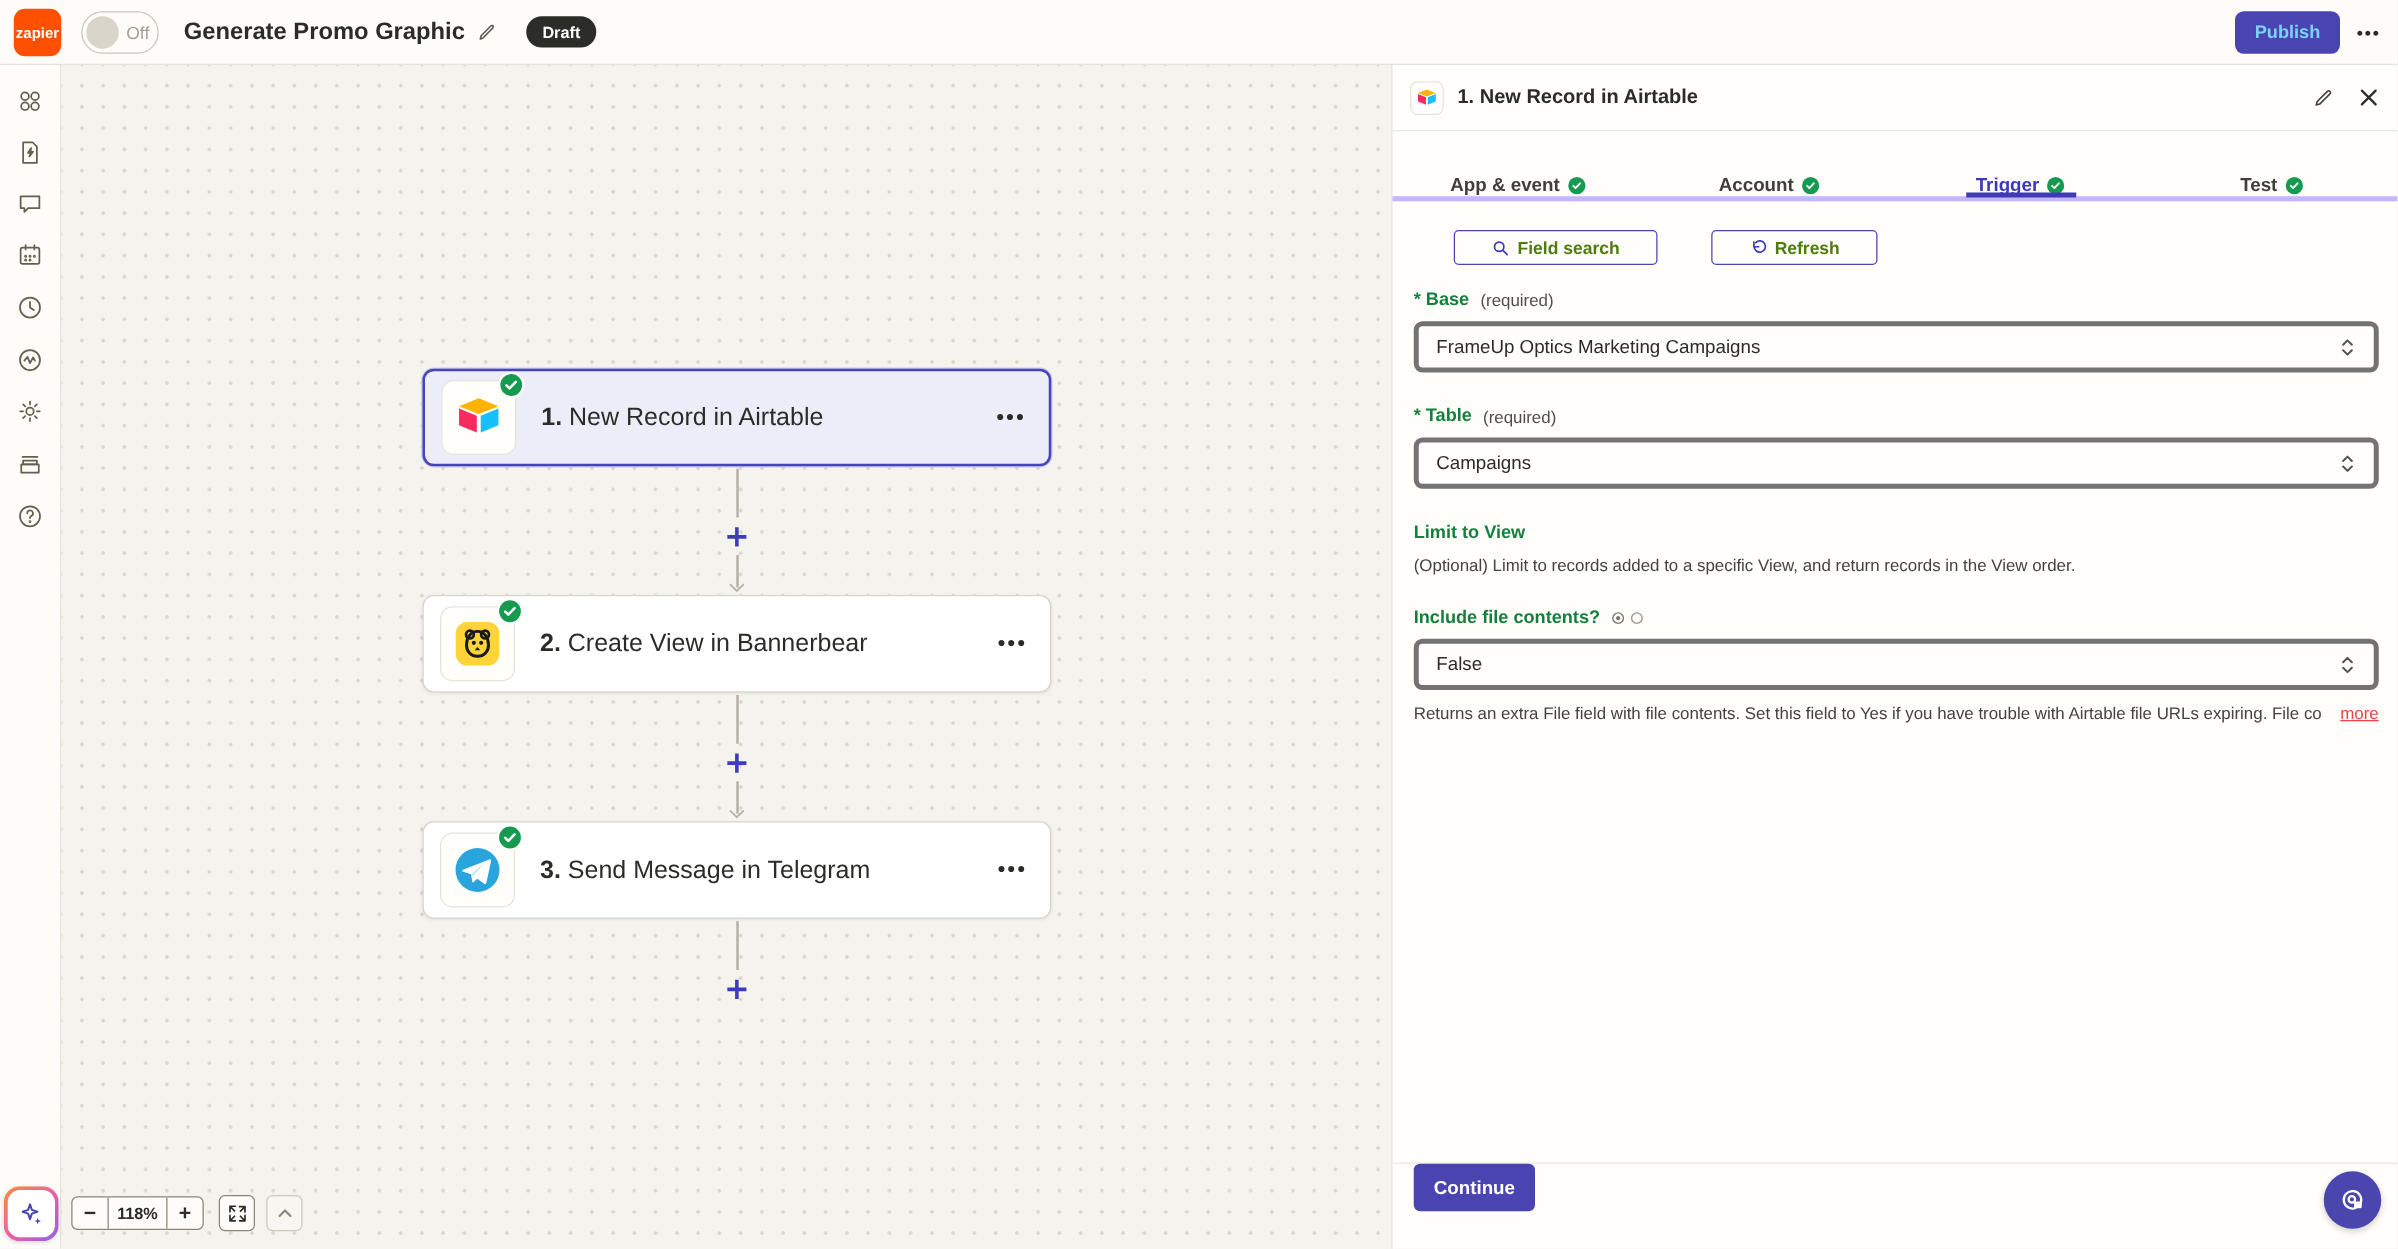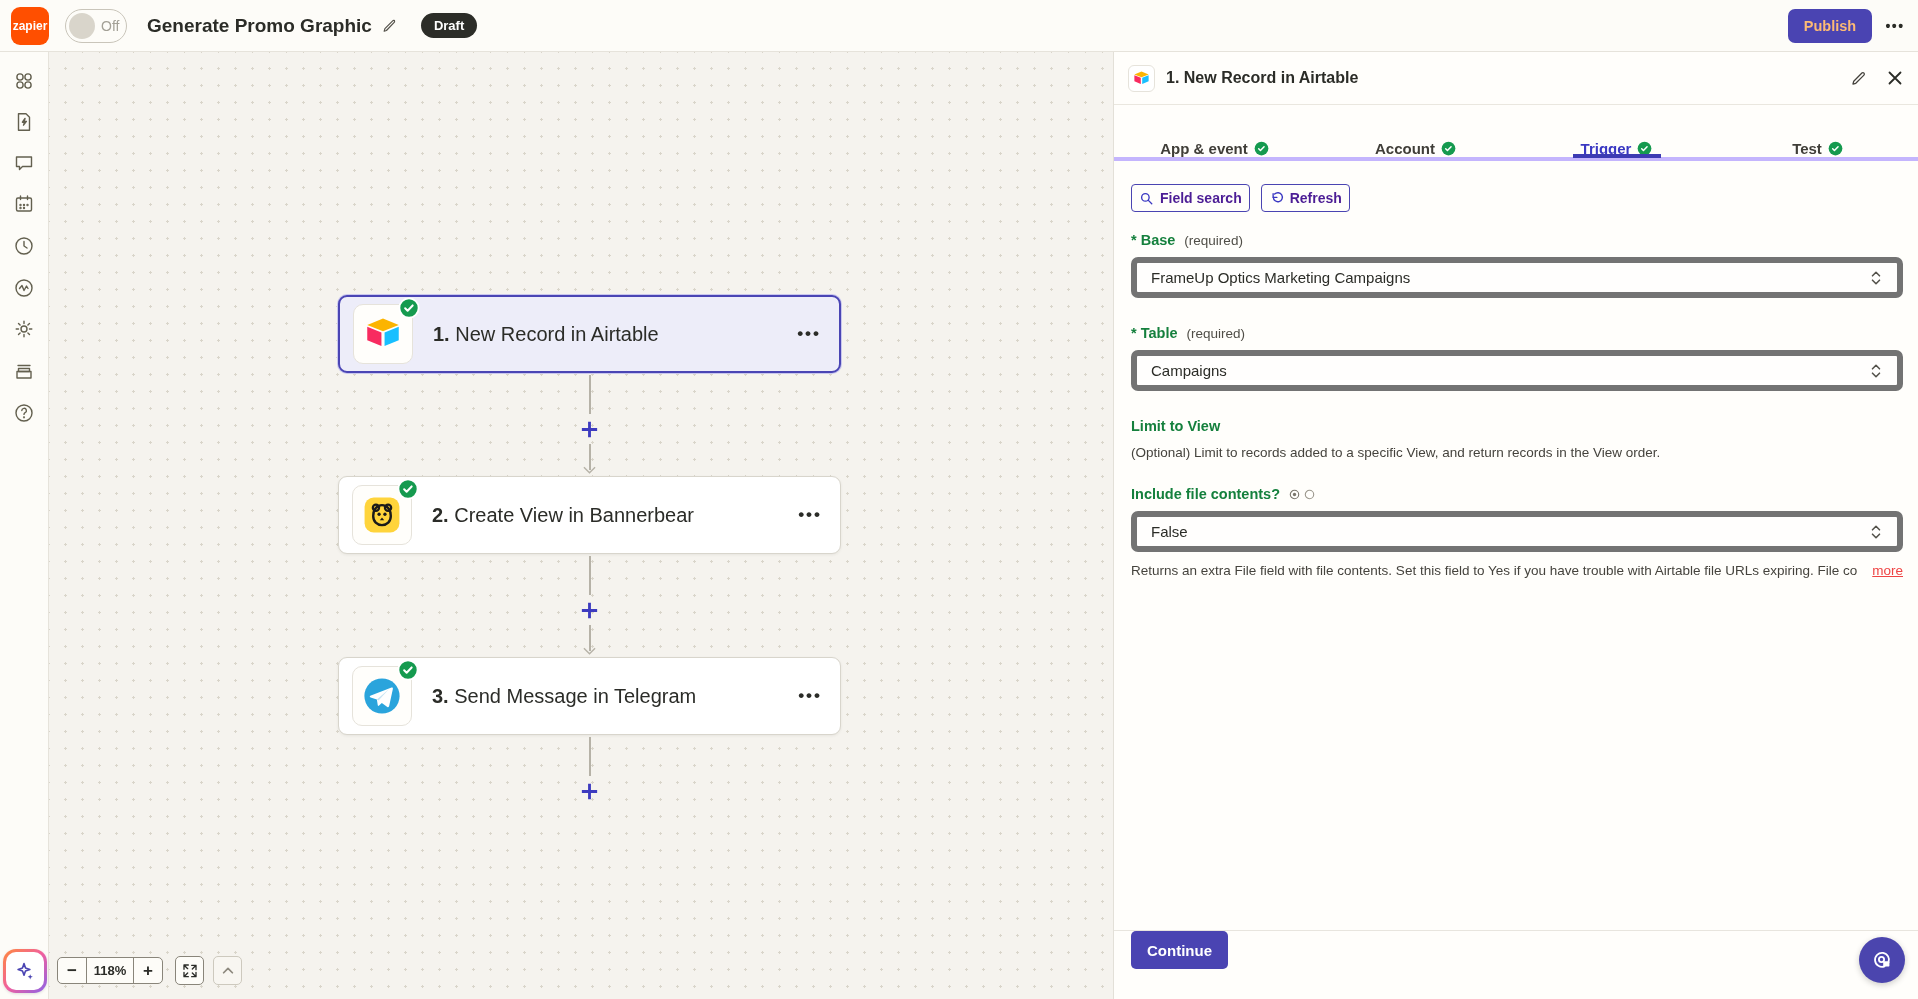--- a/index.html
+++ b/index.html
@@ -12,21 +12,21 @@
   .logo { width:38px; height:38px; margin-left:11px; background:#ff4f00; border-radius:9px; color:#fff;
           font-weight:bold; font-size:12px; display:flex; align-items:center; justify-content:center; cursor:pointer; }
   .toggle { margin-left:16px; width:62px; height:34px; border:1px solid #c9c5ba; border-radius:18px;
             display:flex; align-items:center; background:#fdfcf8; cursor:pointer; }
   .knob { width:26px; height:26px; border-radius:50%; background:#d9d5cb; margin-left:3px; }
   .toggle-label { margin-left:6px; color:#a3a096; font-weight:normal; font-size:14px; }
   .zap-title { margin-left:20px; font-size:19px; font-weight:bold; color:#2b2c27; }
   .edit-icon { margin-left:9px; display:flex; cursor:pointer; }
   .draft { margin-left:24px; background:#2c2d28; color:#fff; font-weight:bold; font-size:13px;
            padding:5px 13px; border-radius:15px; }
-  .publish { margin-left:auto; width:84px; height:34px; background:#4a44b2; color:#fdba74; font-weight:bold;
+  .publish { margin-left:auto; width:84px; height:34px; background:#4a44b2; color:#7dd3fc; font-weight:bold;
              font-size:14.5px; border:none; border-radius:7px; cursor:pointer; }
   .topbar-more { width:46px; text-align:center; font-size:14px; font-weight:bold; color:#2b2c27;
                  letter-spacing:1.5px; cursor:pointer; }
 
   
   .rail { position:absolute; top:52px; left:0; bottom:0; width:49px; background:#fdfcf8;
           border-right:1px solid #e6e3db; z-index:30; }
   .rail-icon { position:absolute; left:50%; transform:translate(-50%,-50%); width:22px; height:22px; cursor:pointer; }
   .rail-icon svg { width:22px; height:22px; stroke:#63604f; stroke-width:1.4; fill:none;
                    stroke-linecap:round; stroke-linejoin:round; }
@@ -84,29 +84,29 @@
 
   .p-tabs { height:56px; display:flex; border-bottom:4px solid #c4b5fd; flex:none;align-items:flex-end; }
   .p-tab { flex:1; display:flex; align-items:center; justify-content:center; gap:6px; font-size:15px;
            font-weight:bold; color:#403e38; cursor:pointer; position:relative; }
   .p-tab.active { color:#3a38c2; }
   .p-tab.active::after { content:""; position:absolute; bottom:-1px; left:50%; transform:translateX(-50%);
            width:88px; height:4px; background:#3d3bb3; }
 
   .p-content { flex:1; padding:23px 15px 0 17px; overflow:hidden; }
   .toolbar-row { display:flex; gap:11px; margin-bottom:20px; }
-  .outline-btn { display:flex; align-items:center; gap:6px; height:28px; padding:0 7px;
-                 border:1.5px solid #4a44b2; border-radius:4px; background:transparent; color:#4c1d95;
-                 font-weight:bold; font-size:14px; cursor:pointer; font-family:inherit; }
+  .outline-btn { display:flex; align-items:center; gap:6px; height:28px; padding:0 29px;
+                 border:1.5px solid #4a44b2; border-radius:4px; background:transparent; color:#4d7c0f;
+                 font-weight:bold; font-size:14px; cursor:pointer; font-family:inherit;margin-left:32px; }
 
   .field-group { margin-bottom:27px; }
   .field-label-row { display:flex; align-items:center; gap:5px; margin-bottom:9px; }
   .field-label { font-size:14.5px; font-weight:bold; color:#15803d; }
   .field-required { font-size:13.5px; color:#504e47; margin-left:4px; }
-  .select { height:41px; border:6px solid #737373; border-radius:7px; background:#fffefd;
+  .select { height:41px; border:4px solid #737373; border-radius:7px; background:#fffefd;
             display:flex; align-items:center; padding:0 14px; cursor:pointer; }
   .select-value { font-size:15px; color:#2b2c27; }
   .select svg { margin-left:auto; }
   .helper { font-size:13.5px; color:#45433d; margin-top:10px; line-height:1.35; }
   .helper-row { display:flex; align-items:baseline; gap:14px; }
   .helper-row .helper { flex:1; white-space:nowrap; overflow:hidden; }
   .more-link { font-size:13.5px; color:#ef4444; text-decoration:underline; cursor:pointer; flex:none; }
   .mini-icons { display:flex; gap:4px; align-items:center; margin-left:4px; }
 
   .p-footer { height:69px; border-top:1px solid #e8e5de; display:flex; align-items:flex-start;

